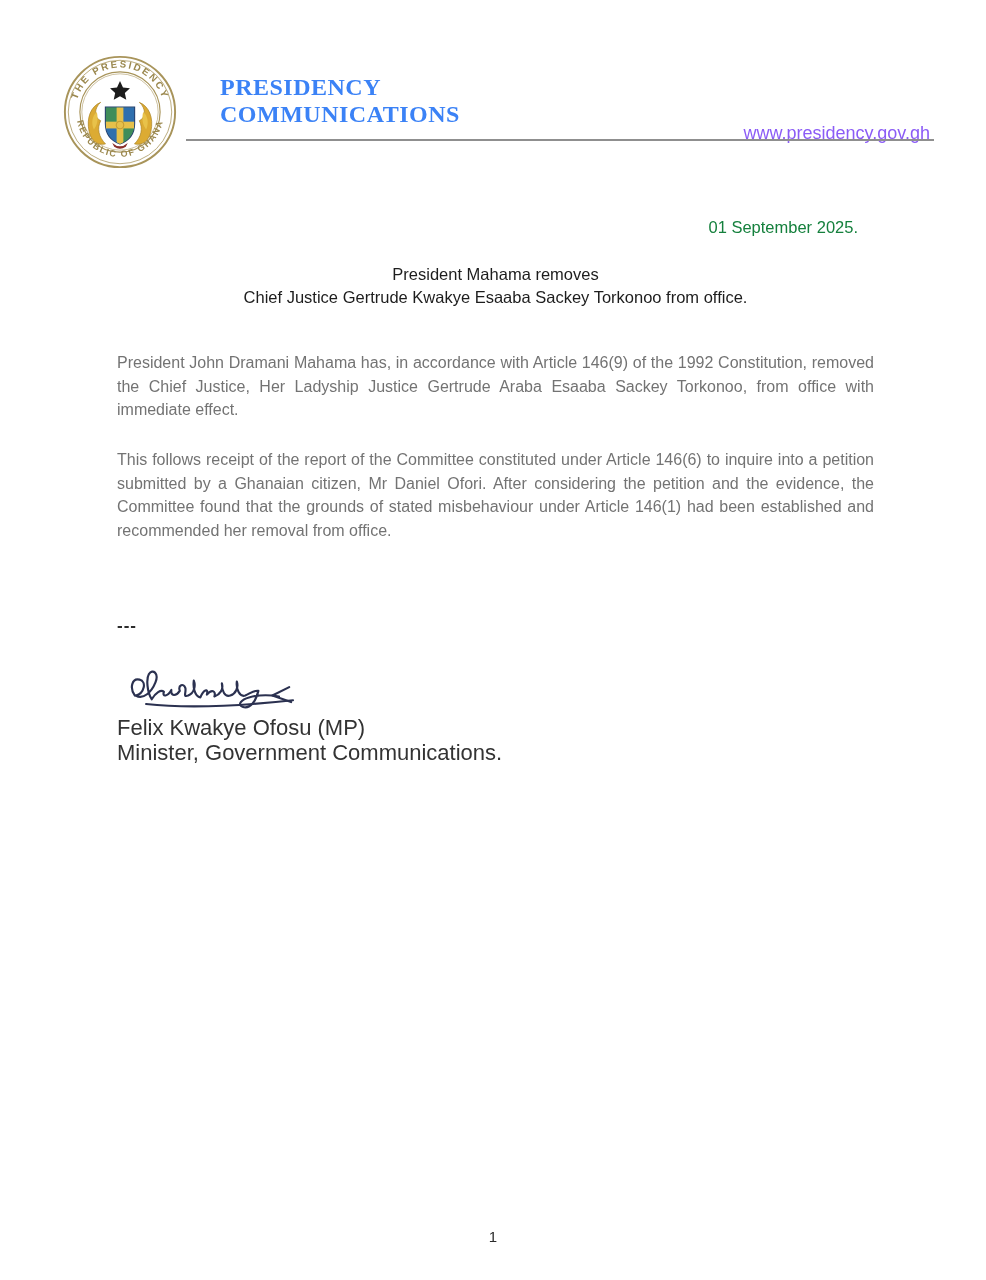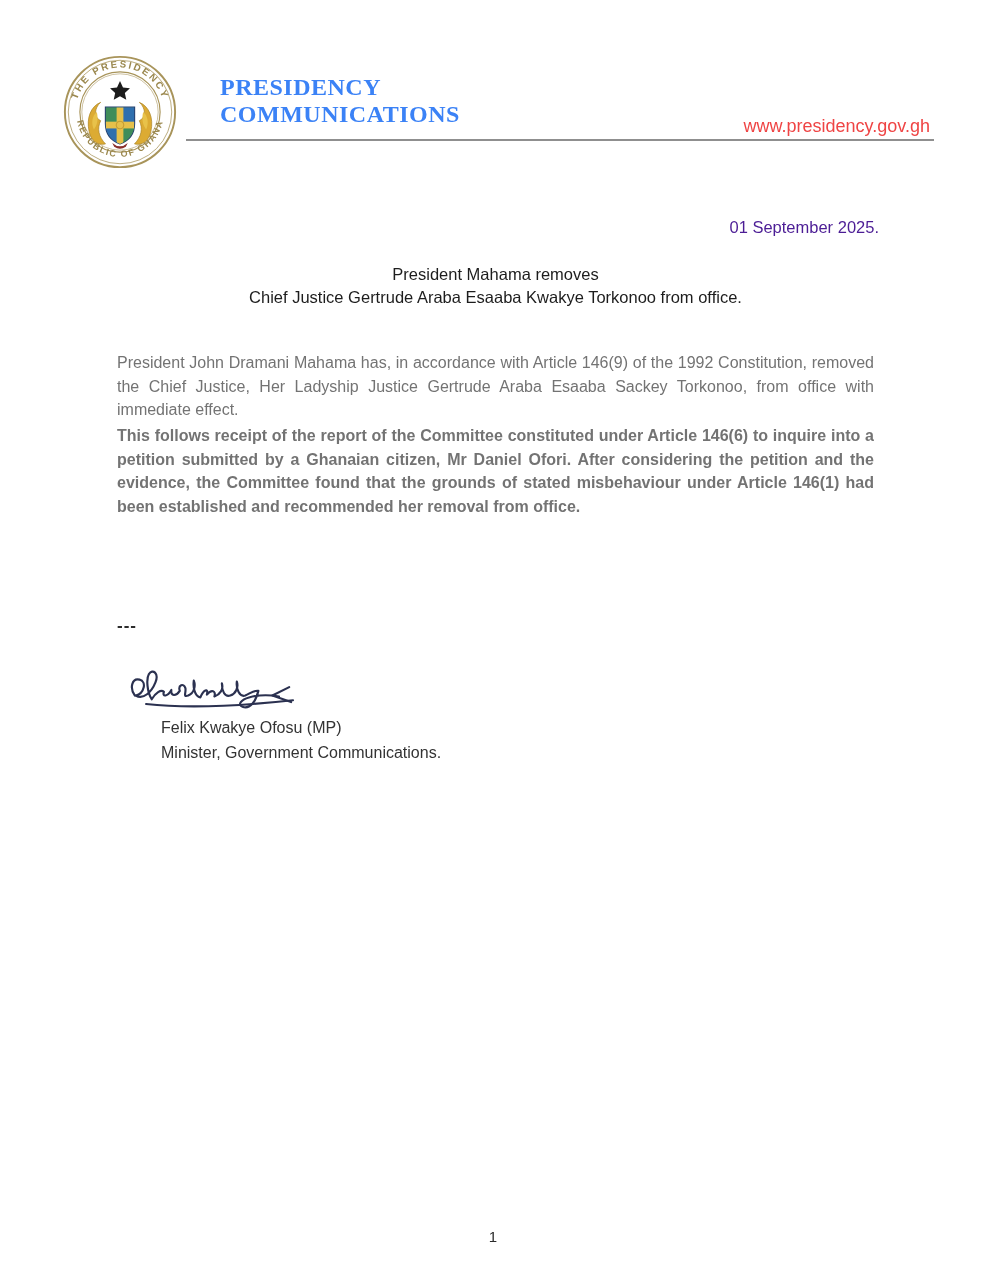--- a/index.html
+++ b/index.html
@@ -14,50 +14,50 @@
   }
   
   .seal{position:absolute;left:62px;top:54px;width:116px;height:116px;}
   .org-title{
     position:absolute;left:188px;top:74px;
     font-family:"Liberation Serif",serif;
     font-weight:bold;font-size:24px;line-height:27px;
     letter-spacing:0.5px;color:#3b82f6;margin-left:32px;
   }
   .website{
-    position:absolute;top:116px;right:56px;
-    font-size:18px;color:#ef4444;
+    position:absolute;top:123px;right:56px;
+    font-size:18px;color:#8b5cf6;
   }
   .header-rule{
     position:absolute;left:186px;top:139px;width:748px;height:2px;
     background:#8f8f8f;border:0;margin:0;
   }
   
   .date{
-    position:absolute;left:122px;top:218px;width:757px;
-    text-align:right;font-size:16.5px;color:#4c1d95;
+    position:absolute;left:101px;top:218px;width:757px;
+    text-align:right;font-size:16.5px;color:#15803d;
   }
   .heading{
     position:absolute;left:117px;top:263px;width:757px;
     text-align:center;font-weight:normal;font-size:16.5px;
     line-height:23px;color:#1d1d1d;
   }
   .para{
     position:absolute;left:117px;width:757px;
     font-size:16px;line-height:23.5px;text-align:justify;color:#737373;
   }
-  .p1{top:335px;} .p2{top:408px;font-weight:bold;} .p3{top:546px;}
+  .p1{top:335px;} .p2{top:432px;} .p3{top:546px;}
   .divider{
     position:absolute;left:117px;top:616px;
     font-size:17px;font-weight:bold;color:#2c2c2c;letter-spacing:1px;
   }
   .signature{position:absolute;left:120px;top:660px;width:200px;height:58px;}
   .signatory{
     position:absolute;left:117px;top:716px;width:500px;
-    font-size:16px;line-height:24.5px;color:#333333;margin-left:44px;
+    font-size:22px;line-height:24.5px;color:#333333;
   }
   .page-number{
     position:absolute;left:0;top:1228px;width:986px;
     text-align:center;font-size:15px;color:#2b2b2b;
   }
 </style>
 </head>
 <body>
 
 <div class="page">
@@ -112,21 +112,21 @@
   </div>
 
   <div class="website">www.presidency.gov.gh</div>
 
   <div class="header-rule"></div>
 
   <div class="date">01 September 2025.</div>
 
   <div class="heading">
     <div>President Mahama removes</div>
-    <div>Chief Justice Gertrude Araba Esaaba Kwakye Torkonoo from office.</div>
+    <div>Chief Justice Gertrude Kwakye Esaaba Sackey Torkonoo from office.</div>
   </div>
 
   <p class="para p1">President John Dramani Mahama has, in accordance with Article 146(9) of the 1992 Constitution, removed the Chief Justice, Her Ladyship Justice Gertrude Araba Esaaba Sackey Torkonoo, from office with immediate effect.</p>
   <p class="para p2">This follows receipt of the report of the Committee constituted under Article 146(6) to inquire into a petition submitted by a Ghanaian citizen, Mr Daniel Ofori. After considering the petition and the evidence, the Committee found that the grounds of stated misbehaviour under Article 146(1) had been established and recommended her removal from office.</p>
 
   <div class="divider">---</div>
 
   <div class="signature">
     <svg viewBox="0 0 210 62" width="200" height="58">
       <g fill="none" stroke="#2b3150" stroke-width="2.3" stroke-linecap="round" stroke-linejoin="round">

